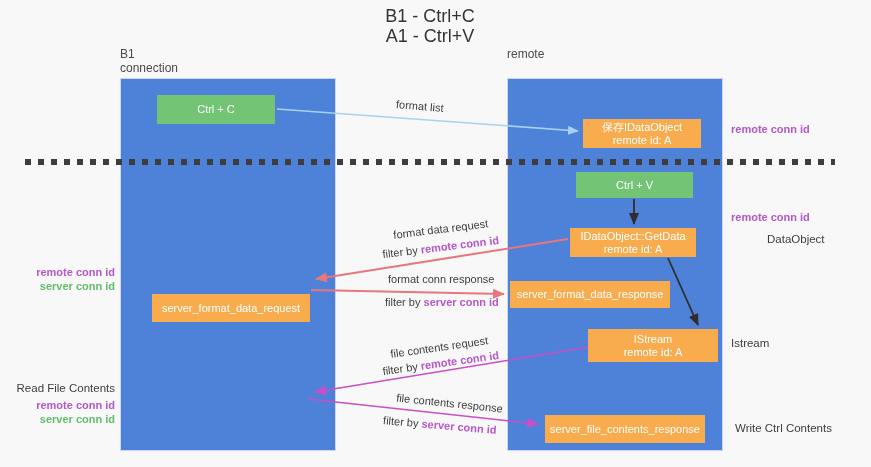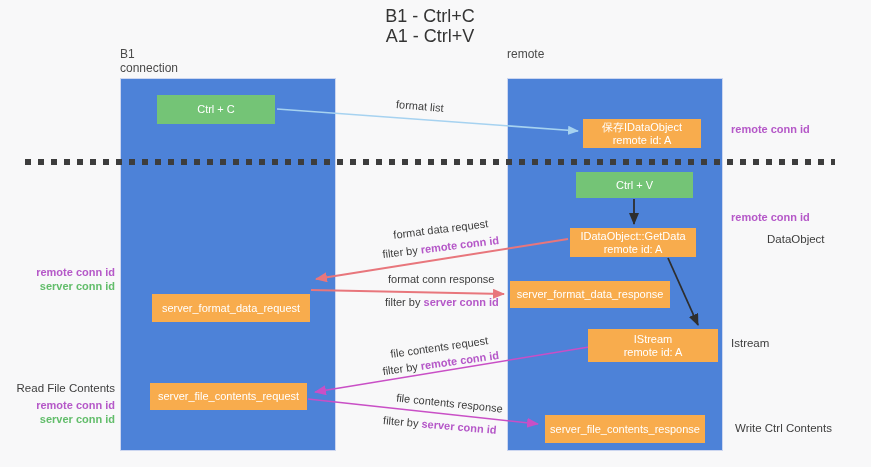--- a/index.html
+++ b/index.html
@@ -111,23 +111,20 @@
 
   <div class="node orange" style="left:510px;top:281px;width:160px;height:27px;">
     <div>server_format_data_response</div>
   </div>
 
   <div class="node orange" style="left:588px;top:329px;width:130px;height:33px;">
     <div>IStream</div>
     <div>remote id: A</div>
   </div>
 
-  <div class="node orange" style="left:150px;top:383px;width:157px;height:27px;">
-    <div>server_file_contents_request</div>
-  </div>
 
   <div class="node orange" style="left:545px;top:415px;width:160px;height:28px;">
     <div>server_file_contents_response</div>
   </div>
 
   <div class="edge-label" style="left:396px;top:100px;transform:rotate(5deg);">format list</div>
 
   <div class="edge-label" style="left:393px;top:223px;transform:rotate(-7deg);">format data request</div>
   <div class="edge-label" style="left:382px;top:241px;transform:rotate(-7deg);"><span>filter by</span> <span class="hl-purple">remote conn id</span></div>
 

